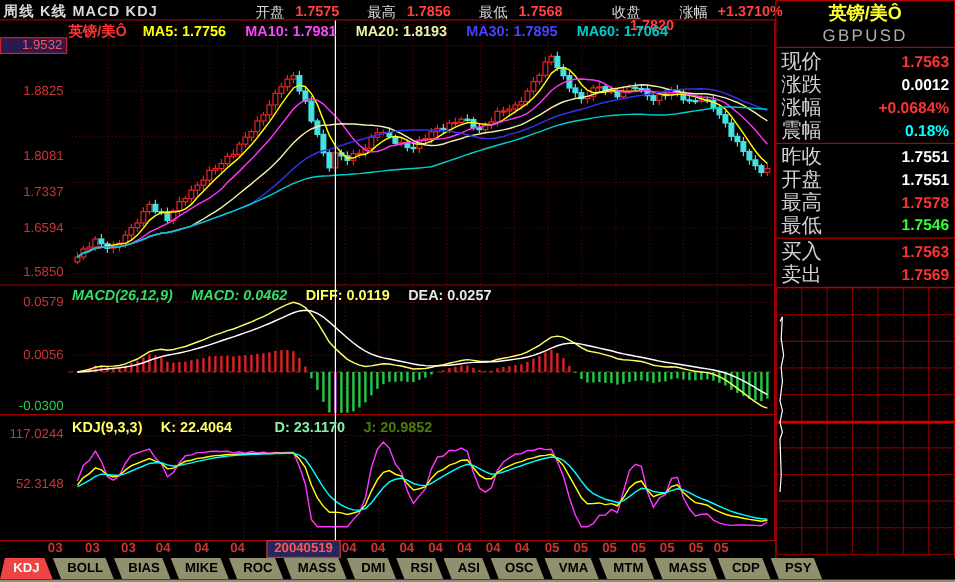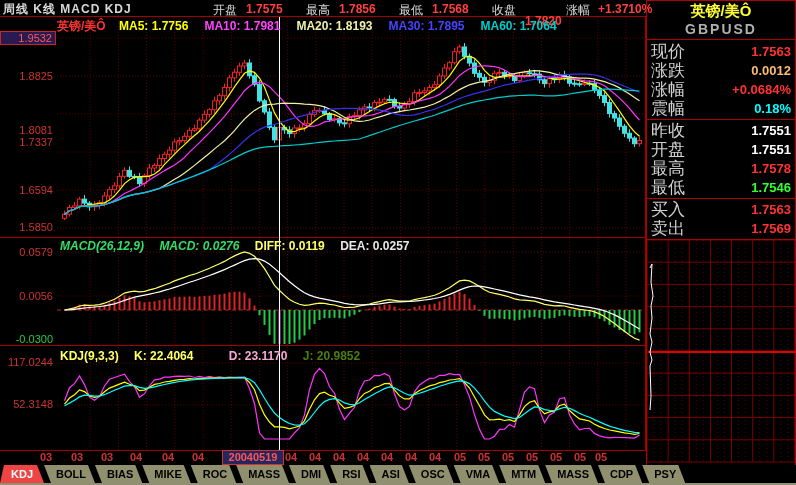--- a/index.html
+++ b/index.html
@@ -14,27 +14,27 @@
   .ma-sym{color:#ff3333;margin-right:10px;font-weight:bold;}
   .ma-item{margin-right:16px;font-weight:bold;}
   .price-highlight{left:0;top:31px;width:56px;height:14px;background:#2a1a52;border:1px solid #cc2222;
     color:#ff5555;font-size:11px;text-align:right;padding-right:3px;box-sizing:border-box;line-height:12px;}
   .yl{width:53px;text-align:right;font-size:11px;color:#cc3333;left:0;}
   .yl-green{color:#22cc44;}
   .macd-header{left:60px;top:239px;font-size:12px;font-weight:bold;}
   .kdj-header{left:60px;top:349px;font-size:12px;font-weight:bold;}
   .seg{margin-right:12px;}
   .c-green{color:#33dd66;font-style:italic;} .c-yellow{color:#ffff66;} .c-white{color:#e8e8e8;}
-  .c-cyan{color:#f9a8d4;padding-left:20px;} .c-magenta{color:#4d7c0f;}
+  .c-cyan{color:#86efac;padding-left:20px;} .c-magenta{color:#4d7c0f;}
   .xlab{position:absolute;top:451px;transform:translateX(-50%);color:#cc3333;font-size:11px;z-index:2;font-weight:bold;}
   .date-box{left:222px;top:450px;width:60px;height:13px;background:#26265e;border:1px solid #cc3333;
     color:#ff5555;font-size:11px;text-align:center;line-height:12px;font-weight:bold;}
   .right-panel{left:646px;top:0;width:150px;height:485px;border:1px solid #b00000;box-sizing:border-box;z-index:2;}
   .panel-title{color:#ffff33;font-weight:bold;font-size:15px;text-align:center;margin-top:1px;}
-  .panel-sub{color:#b0b0b0;font-weight:bold;font-size:14px;text-align:center;letter-spacing:2px;}
+  .panel-sub{color:#b0b0b0;font-weight:normal;font-size:14px;text-align:center;letter-spacing:2px;}
   .panel-div{height:1px;background:#b00000;margin-top:2px;}
   .quote-rows{position:absolute;top:41px;left:0;width:148px;}
   .q-row{display:flex;justify-content:space-between;align-items:center;height:19px;padding:0 4px;}
   .q-label{color:#d0d0d0;font-size:17px;}
   .q-value{font-weight:bold;font-size:13px;}
   .q-div{height:1px;background:#b00000;margin:1px 0;}
   .tlab{position:absolute;top:467px;color:#cc3333;font-size:12px;font-weight:bold;z-index:3;}
   .tab-bar{position:absolute;left:0;top:465px;width:796px;height:18px;background:#000;
     border-bottom:2px solid #8f8f73;display:flex;z-index:3;}
   .tab{height:18px;background:#90906f;color:#000;font-weight:bold;font-size:11px;line-height:18px;
@@ -482,41 +482,41 @@
     </svg>
 
   <span class="ovl app-title">周线 K线 MACD KDJ</span>
   <div id="top-stats">
       <span class="ovl stat-lbl" style="left: 213px; top: 2px;">开盘</span>
       <span class="ovl stat-val" style="left: 246px; top: 2px;">1.7575</span>
       <span class="ovl stat-lbl" style="left: 306px; top: 2px;">最高</span>
       <span class="ovl stat-val" style="left: 339px; top: 2px;">1.7856</span>
       <span class="ovl stat-lbl" style="left: 399px; top: 2px;">最低</span>
       <span class="ovl stat-val" style="left: 432px; top: 2px;">1.7568</span>
-      <span class="ovl stat-lbl" style="left: 492px; top: 2px;">收盘</span>
+      <span class="ovl stat-lbl" style="left: 510px; top: 2px;">收盘</span>
       <span class="ovl stat-val" style="left: 525px; top: 2px; margin-top: 12px;">1.7820</span>
       <span class="ovl stat-lbl" style="left: 566px; top: 2px;">涨幅</span>
       <span class="ovl stat-val" style="left: 598px; top: 2px;">+1.3710%</span>
     </div>
 
   <div class="ovl ma-row">
     <span class="ma-sym">英镑/美Ô</span>
     <span id="ma-items"><span class="ma-item" style="color: rgb(255, 255, 0);">MA5: 1.7756</span><span class="ma-item" style="color: rgb(255, 68, 255);">MA10: 1.7981</span><span class="ma-item" style="color: rgb(240, 240, 168);">MA20: 1.8193</span><span class="ma-item" style="color: rgb(68, 68, 255);">MA30: 1.7895</span><span class="ma-item" style="color: rgb(0, 204, 204);">MA60: 1.7064</span></span>
   </div>
 
   <div class="ovl price-highlight">1.9532</div>
   <div class="ovl yl" style="top:70px">1.8825</div>
   <div class="ovl yl" style="top:124px">1.8081</div>
-  <div class="ovl yl" style="top:136px">1.7337</div>
+  <div class="ovl yl" style="top:154px">1.7337</div>
   <div class="ovl yl" style="top:184px">1.6594</div>
   <div class="ovl yl" style="top:221px">1.5850</div>
 
   <div class="ovl macd-header">
     <span class="seg c-green">MACD(26,12,9)</span>
-    <span class="seg c-green">MACD: 0.0276</span>
+    <span class="seg c-green">MACD: 0.0462</span>
     <span class="seg c-yellow">DIFF: 0.0119</span>
     <span class="seg c-white">DEA: 0.0257</span>
   </div>
   <div class="ovl yl" style="top:246px">0.0579</div>
   <div class="ovl yl" style="top:290px">0.0056</div>
   <div class="ovl yl yl-green" style="top:333px">-0.0300</div>
 
   <div class="ovl kdj-header">
     <span class="seg c-yellow">KDJ(9,3,3)</span>
     <span class="seg c-yellow">K: 22.4064</span>
@@ -554,21 +554,21 @@
     <div class="panel-title">英镑/美Ô</div>
     <div class="panel-sub">GBPUSD</div>
     <div class="panel-div"></div>
     <div class="quote-rows" id="quote-rows">
         <div class="q-row">
           <span class="q-label">现价</span>
           <span class="q-value" style="color: rgb(255, 51, 51);">1.7563</span>
         </div>
         <div class="q-row">
           <span class="q-label">涨跌</span>
-          <span class="q-value" style="color: #fdba74;">0.0012</span>
+          <span class="q-value" style="color: #ffffff;">0.0012</span>
         </div>
         <div class="q-row">
           <span class="q-label">涨幅</span>
           <span class="q-value" style="color: rgb(255, 51, 51);">+0.0684%</span>
         </div>
         <div class="q-row">
           <span class="q-label">震幅</span>
           <span class="q-value" style="color: rgb(0, 255, 255);">0.18%</span>
         </div>
         <div class="q-div"></div>

